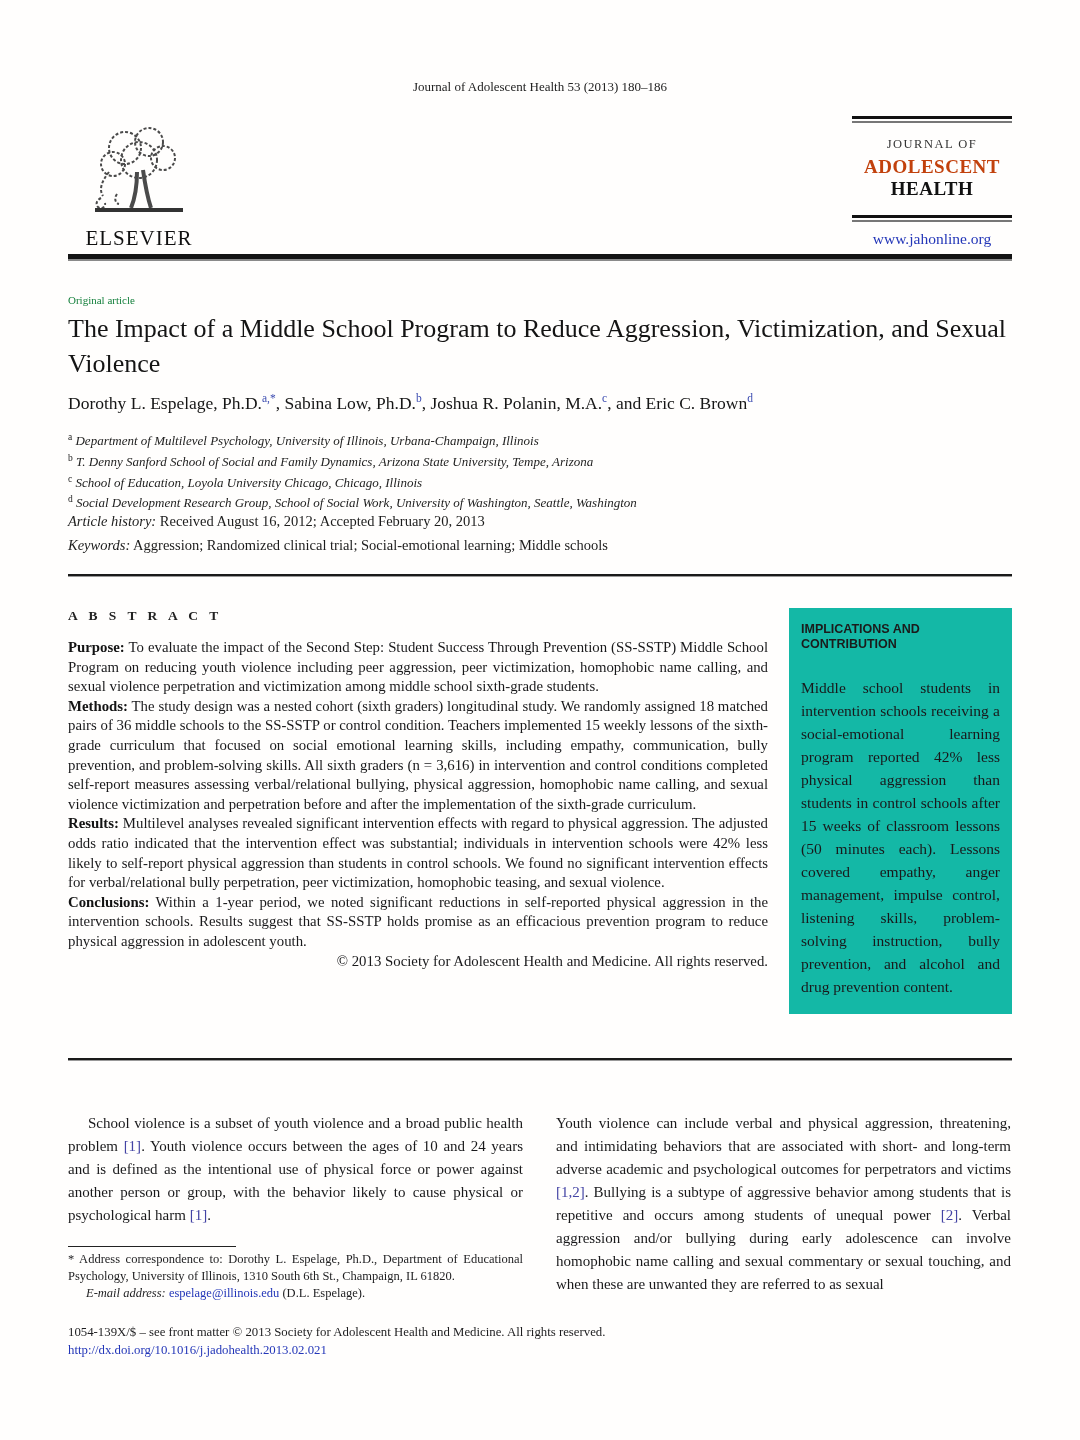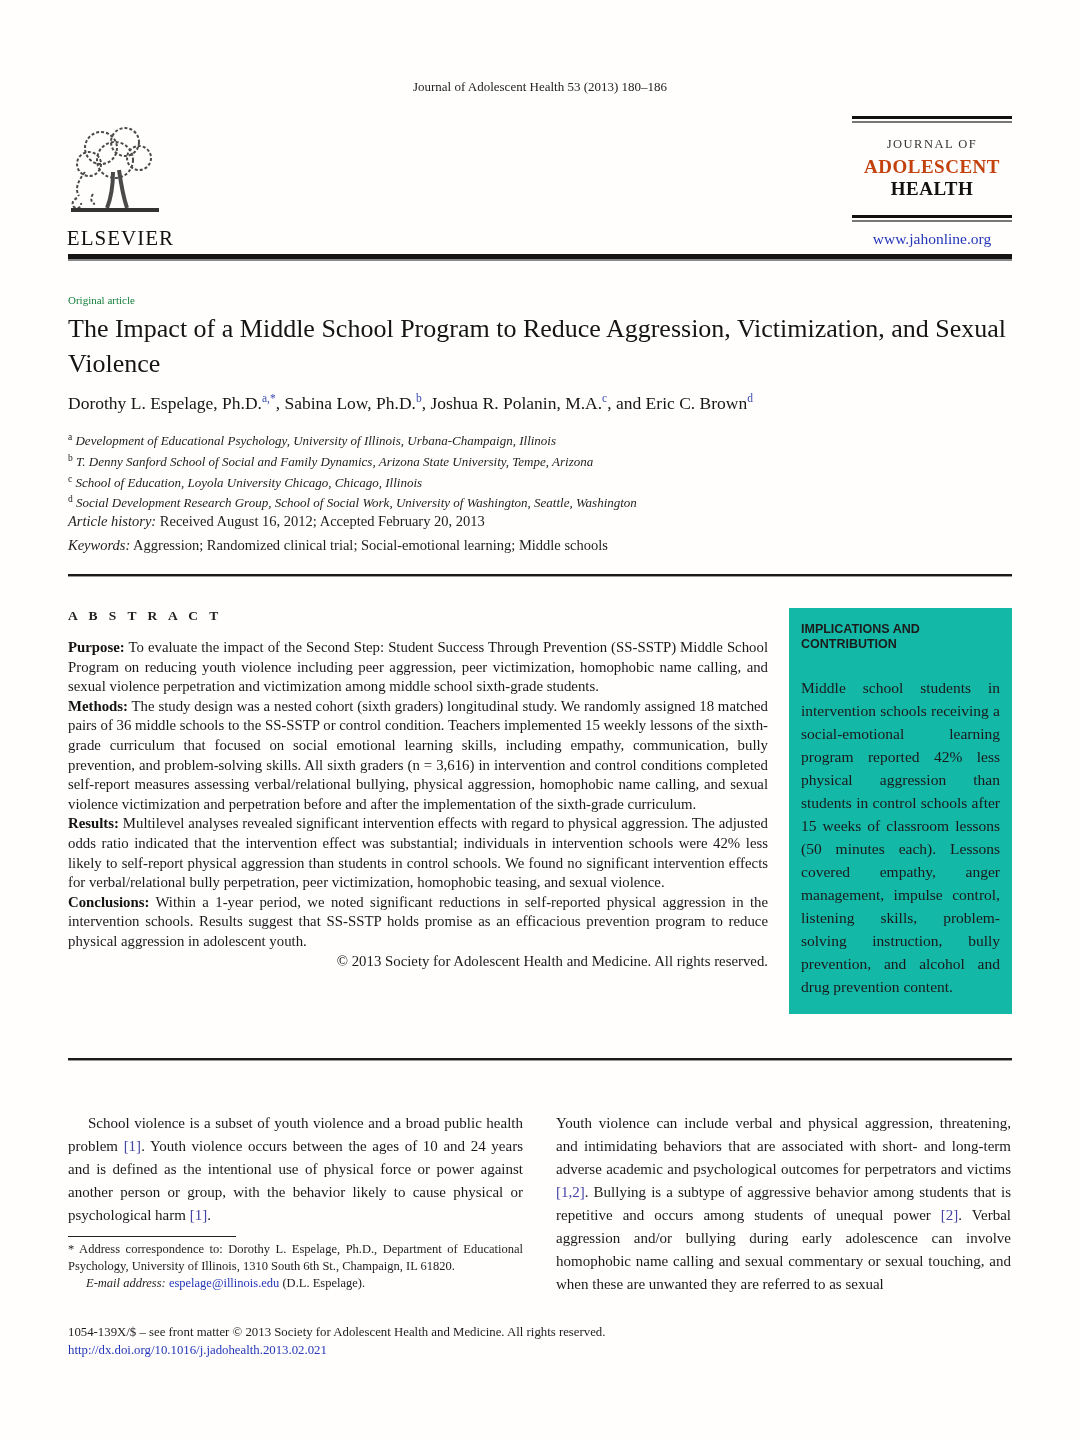--- a/index.html
+++ b/index.html
@@ -3,21 +3,21 @@
 <meta charset="utf-8">
 <style>
   * { margin:0; padding:0; box-sizing:border-box; }
   html,body { background:#ffffff; }
   .page {
     position:relative; width:1080px; height:1440px; background:#fffefd;
     font-family:"Liberation Serif", serif; color:#1d1d1f; overflow:hidden;
   }
   
   .journal-line { position:absolute; top:79px; left:0; width:100%; text-align:center; font-size:13px; color:#222; }
-  .logo-block { position:absolute; left:56px; top:120px; width:118px; text-align:right; }
+  .logo-block { position:absolute; left:80px; top:120px; width:118px; text-align:center; }
   .logo-tree { display:block; margin:0 auto; }
   .logo-word { font-size:21px; letter-spacing:1px; color:#111; margin-top:2px; font-family:"Liberation Serif", serif; }
   .jbox { position:absolute; left:852px; top:116px; width:160px; text-align:center; }
   .jbox .rule-double-top { height:7px; border-top:3px solid #111; border-bottom:2px solid #777; margin-bottom:14px; }
   .jbox .l1 { font-size:12.5px; letter-spacing:1.5px; color:#333; margin-bottom:4px; }
   .jbox .l2 { font-size:19px; font-weight:bold; letter-spacing:0.5px; color:#c2410c; }
   .jbox .l3 { font-size:19px; font-weight:bold; letter-spacing:0.5px; color:#111; margin-bottom:15px; }
   .jbox .rule-double-bot { height:7px; border-top:3px solid #111; border-bottom:2px solid #777; margin-bottom:8px; }
   .jbox .url { font-size:15.5px; color:#2336b8; }
   .thick-rule { position:absolute; left:68px; top:254px; width:944px; height:7px; background:#141414; border-bottom:2px solid #8a8a8a; }
@@ -40,21 +40,21 @@
   .abs-copy { margin-top:1px; text-align:right; }
   .sidebar { position:absolute; left:789px; top:608px; width:223px; background:#14b8a6; padding:14px 12px 16px 12px; }
   .sidebar .sb-head { font-family:"Liberation Sans", sans-serif; font-size:12.5px; font-weight:bold; color:#1b1b1b; line-height:15px; margin-bottom:24px; }
   .sidebar .sb-text { font-size:15.5px; line-height:23px; text-align:justify; color:#19191b; }
   
   .columns { position:absolute; left:68px; top:1112px; width:944px; display:flex; gap:33px; }
   .col { width:455px; font-size:15px; line-height:23px; text-align:justify; color:#19191b; }
   .col .indent { text-indent:20px; }
   .cite { color:#4343a4; }
   a.link { color:#2336b8; text-decoration:none; }
-  .footnote { margin-top:9px; }
+  .footnote { margin-top:19px; }
   .fn-rule { width:168px; border-top:1.5px solid #222; margin-bottom:4px; }
   .fn-text { font-size:12.5px; line-height:17px; text-align:justify; color:#1d1d1f; }
   .fn-email-line { text-indent:18px; }
   .fn-label { font-style:italic; }
   
   .footer { position:absolute; left:68px; top:1323px; width:944px; font-size:12.8px; line-height:18px; color:#1d1d1f; }
 </style>
 </head>
 <body>
 
@@ -93,21 +93,21 @@
   <div class="thick-rule"></div>
 
   <div class="original-article">Original article</div>
   <h1 class="title" style="font-weight:normal;">The Impact of a Middle School Program to Reduce Aggression, Victimization, and Sexual Violence</h1>
 
   <div class="authors">
     <span>Dorothy L. Espelage, Ph.D.</span><sup>a,*</sup><span>, Sabina Low, Ph.D.</span><sup>b</sup><span>, Joshua R. Polanin, M.A.</span><sup>c</sup><span>, and Eric C. Brown</span><sup>d</sup>
   </div>
 
   <div class="affiliations">
-    <div class="affil"><sup>a</sup> <span>Development of Educational Psychology, University of Illinois, Urbana-Champaign, Illinois</span></div>
+    <div class="affil"><sup>a</sup> <span>Department of Multilevel Psychology, University of Illinois, Urbana-Champaign, Illinois</span></div>
     <div class="affil"><sup>b</sup> <span>T. Denny Sanford School of Social and Family Dynamics, Arizona State University, Tempe, Arizona</span></div>
     <div class="affil"><sup>c</sup> <span>School of Education, Loyola University Chicago, Chicago, Illinois</span></div>
     <div class="affil"><sup>d</sup> <span>Social Development Research Group, School of Social Work, University of Washington, Seattle, Washington</span></div>
   </div>
 
   <div class="meta">
     <div><span class="lbl">Article history:</span><span> Received August 16, 2012; Accepted February 20, 2013</span></div>
     <div><span class="lbl">Keywords:</span><span> Aggression; Randomized clinical trial; Social-emotional learning; Middle schools</span></div>
   </div>
 

